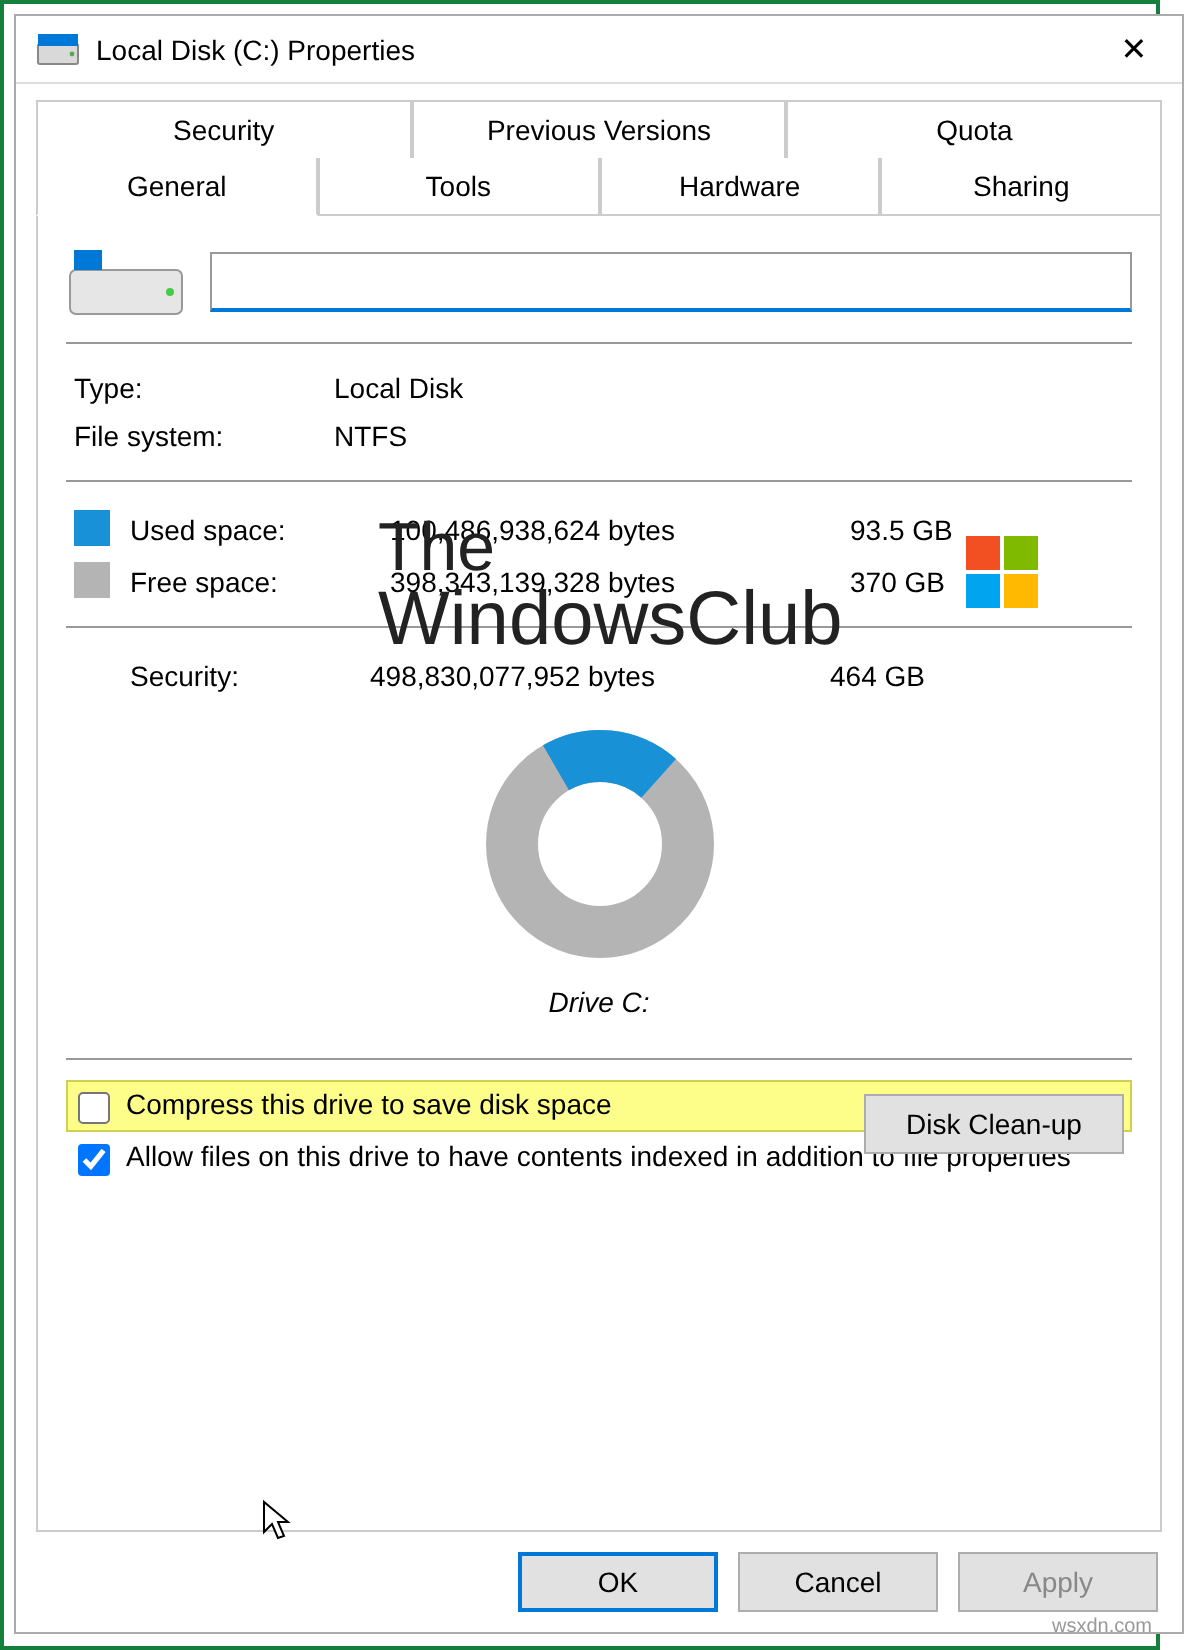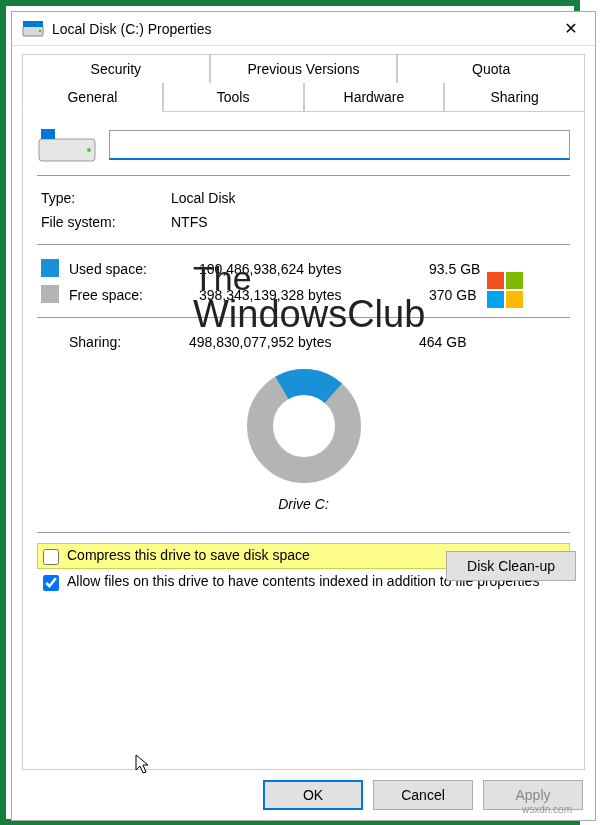--- a/index.html
+++ b/index.html
@@ -1,17 +1,17 @@
 <!DOCTYPE html>
 <html><head>
   <meta charset="utf-8">
   <style>
     * { box-sizing: border-box; font-family: "Segoe UI", Tahoma, sans-serif; }
     body { margin: 0; background: #fff; }
-    .wrapper { width: 580px; height: 825px; position: relative; border: 6px solid #15803d; }
+    .wrapper { width: 580px; height: 825px; position: relative; border: 2px solid #15803d; }
     .window { width: 585px; height: 810px; margin: 5px; background: #fff; border: 1px solid #aaa; display: flex; flex-direction: column; }
     .titlebar { height: 34px; display: flex; align-items: center; padding: 0 4px 0 10px; border-bottom: 1px solid #ddd; }
     .titlebar .icon { width: 22px; height: 22px; margin-right: 8px; }
     .titlebar .title { font-size: 14px; flex: 1; }
     .titlebar .close { width: 40px; height: 28px; display: flex; align-items: center; justify-content: center; font-size: 16px; }
     .tabs-area { padding: 8px 10px 0 10px; flex: 1; display: flex; flex-direction: column; }
     .tabs-row { display: flex; }
     .tab { flex: 1; text-align: center; font-size: 14px; padding: 6px 0; border: 1px solid #ccc; background: #fff; cursor: default; }
     .tabs-row2 .tab { border-top: none; }
     .tab.selected { background: #fff; border-bottom: 1px solid #fff; position: relative; z-index: 2; }
@@ -29,21 +29,21 @@
     .space-label { width: 130px; }
     .space-bytes { width: 230px; }
     .space-gb { width: 80px; text-align: left; }
     .capacity-row { display: flex; font-size: 14px; padding: 6px 0 6px 4px; }
     .cap-label { width: 148px; padding-left: 28px; }
     .cap-bytes { width: 230px; }
     .cap-gb { width: 80px; }
     .donut-area { text-align: center; padding: 10px 0; position: relative; font-style: italic; }
     .donut { margin: 0 auto; }
     .drive-label { font-size: 14px; margin-top: 6px; }
-    .cleanup-btn { position: absolute; right: 8px; bottom: 188px; width: 130px; height: 30px; background: #e1e1e1; border: 1px solid #adadad; font-size: 14px; }
+    .cleanup-btn { position: absolute; right: 18px; bottom: 188px; width: 130px; height: 30px; background: #e1e1e1; border: 1px solid #adadad; font-size: 14px; }
     .check-row { display: flex; align-items: flex-start; font-size: 14px; padding: 4px 0 4px 4px; }
     .check-row.hl { background: #fdfd8a; border: 1px solid #d0d050; padding: 3px 3px 3px 3px; }
     .check-row input { margin: 2px 8px 0 2px; width: 16px; height: 16px; }
     .btn-row { display: flex; justify-content: flex-end; gap: 10px; padding: 10px 12px; }
     .btn { width: 100px; height: 30px; background: #e1e1e1; border: 1px solid #adadad; font-size: 14px; }
     .btn.default { border: 2px solid #0078d7; }
     .btn:disabled { color: #888; }
     .watermark { position: absolute; top: 150px; left: 170px; font-size: 38px; font-family: Georgia, serif; color: #222; pointer-events: none; line-height: 1; }
     .watermark .w1 { display: block; text-align: left; font-size: 34px; }
     .watermark .w2 { display: block; text-align: right; }
@@ -125,21 +125,21 @@
       </div>
       <div class="space-row">
         <span class="sq" style="background:#b4b4b4"></span>
         <span class="space-label">Free space:</span>
         <span class="space-bytes">398,343,139,328 bytes</span>
         <span class="space-gb">370 GB</span>
       </div>
       <hr class="sep">
 
       <div class="capacity-row">
-        <span class="cap-label">Sharing:</span>
+        <span class="cap-label">Security:</span>
         <span class="cap-bytes">498,830,077,952 bytes</span>
         <span class="cap-gb">464 GB</span>
       </div>
 
       <div class="donut-area">
         <svg class="donut" width="120" height="120" viewBox="0 0 120 120">
           <circle cx="60" cy="60" r="44" fill="none" stroke="#b4b4b4" stroke-width="26"></circle>
           <circle cx="60" cy="60" r="44" fill="none" stroke="#1991d6" stroke-width="26" stroke-dasharray="55 221" transform="rotate(-120 60 60)"></circle>
         </svg>
         <div class="drive-label">Drive C:</div>

